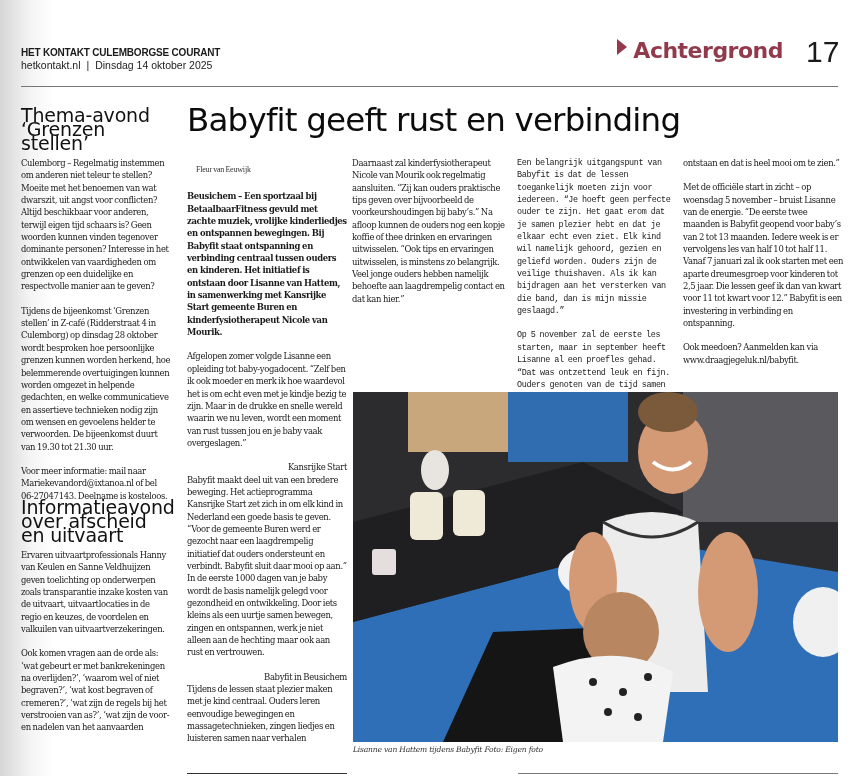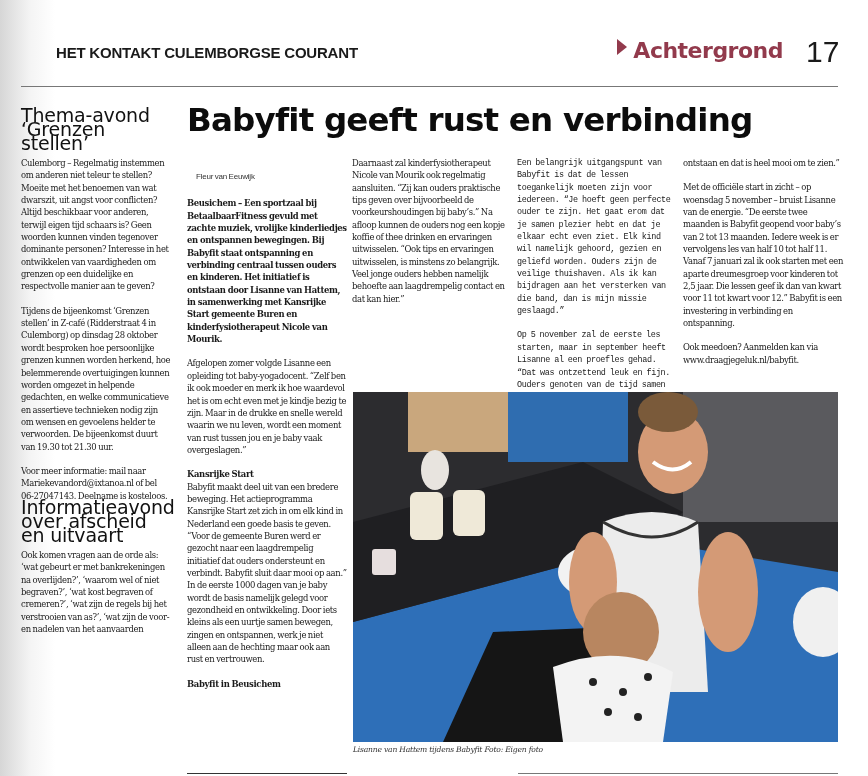--- a/index.html
+++ b/index.html
@@ -4,21 +4,21 @@
 <style>
   * { box-sizing: border-box; margin: 0; padding: 0; }
   html, body { width: 868px; height: 776px; overflow: hidden; background: #fff; }
   body {
     position: relative;
     font-family: "DejaVu Serif", serif;
     color: #1a1a1a;
     background: linear-gradient(to right, #d6d6d6 0px, #f4f4f4 30px, #ffffff 55px, #ffffff 100%);
   }
   .masthead { position: absolute; left: 21px; top: 47px; font-family: "Liberation Sans", sans-serif; }
-  .masthead .paper { font-size: 15px; font-weight: bold; letter-spacing: -0.2px; color: #1a1a1a; line-height: 12px; margin-left: 35px; }
+  .masthead .paper { font-size: 10px; font-weight: bold; letter-spacing: -0.2px; color: #1a1a1a; line-height: 12px; }
   .masthead .sub { font-size: 10.5px; color: #222; line-height: 13px; }
   .section {
     position: absolute; right: 85px; top: 33px;
     font-family: "DejaVu Sans", sans-serif; font-weight: bold;
     font-size: 22px; color: #923a4c; letter-spacing: -0.5px; line-height: 36px;
   }
   .section .tri {
     display: inline-block; width: 0; height: 0;
     border-top: 8px solid transparent; border-bottom: 8px solid transparent;
     border-left: 10px solid #923a4c; margin-right: 6px; vertical-align: 3px;
@@ -34,28 +34,28 @@
   .side h2 {
     font-family: "DejaVu Sans", sans-serif; font-weight: normal;
     font-size: 19px; line-height: 14px; color: #111; margin-bottom: 7px; letter-spacing: -0.2px;
   }
   .side p { font-size: 8.45px; line-height: 12.35px; letter-spacing: -0.35px; margin-bottom: 12px; color: #1a1a1a; word-spacing: -0.5px; }
   .side1 { top: 108px; }
   .side2 { top: 500px; }
 
   .headline {
     position: absolute; left: 187px; top: 100px;
-    font-family: "DejaVu Sans", sans-serif; font-weight: bold;
+    font-family: "DejaVu Sans", sans-serif; font-weight: normal;
     font-size: 32.5px; letter-spacing: -0.8px; color: #0c0c0c; line-height: 40px;
   }
   .col { position: absolute; width: 160px; font-size: 8.45px; line-height: 12.35px; letter-spacing: -0.35px; word-spacing: -0.5px; color: #1a1a1a; }
   .col p { margin-bottom: 12px; }
   .col .lead { font-weight: bold; margin-top: 12px; }
-  .col .sub-h { font-weight: bold; margin-bottom: 0; }
-  .byline { font-family: Liberation Sans, sans-serif; font-size: 8px; color: #333; margin: 15px 0 14px 9px; letter-spacing: -0.2px; }
+  .col .sub-h { font-weight: normal; margin-bottom: 0; text-align: right; }
+  .byline { font-family: Liberation Serif, serif; font-size: 8px; color: #333; margin: 8px 0 14px 9px; letter-spacing: -0.2px; }
   .c1 { left: 187px; top: 156px; }
   .c2 { left: 352px; top: 157px; }
   .c3 { left: 517px; top: 157px; font-family: Liberation Mono, monospace; }
   .c4 { left: 683px; top: 157px; }
 
   .photo {
     position: absolute; left: 353px; top: 392px; width: 485px; height: 350px; overflow: hidden;
     background: #2b2b2d;
   }
   .caption {
@@ -63,48 +63,55 @@
     font-family: "DejaVu Serif", serif; font-style: italic; font-size: 7.6px; color: #333; letter-spacing: -0.2px;
   }
   .rule-bot1 { position: absolute; left: 187px; top: 773px; width: 160px; height: 1px; background: #333; }
   .rule-bot2 { position: absolute; left: 518px; top: 773px; width: 320px; height: 1px; background: #777; }
 </style>
 </head>
 <body>
 
 <div class="masthead">
   <div class="paper">HET KONTAKT CULEMBORGSE COURANT</div>
+  <div class="sub">
+    <span>hetkontakt.nl</span>
+    <span style="margin:0 3px;">|</span>
+    <span>Dinsdag 14 oktober 2025</span>
+  </div>
 </div>
 
 <div class="section">
   <span class="tri"></span><span>Achtergrond</span>
 </div>
 <div class="pagenum">17</div>
 <div class="rule-top"></div>
 
 <div class="side side1">
   <h2>Thema-avond ‘Grenzen stellen’</h2>
   <p>Culemborg – Regelmatig instemmen om anderen niet teleur te stellen? Moeite met het benoemen van wat dwarszit, uit angst voor conflicten? Altijd beschikbaar voor anderen, terwijl eigen tijd schaars is? Geen woorden kunnen vinden tegenover dominante personen? Interesse in het ontwikkelen van vaardigheden om grenzen op een duidelijke en respectvolle manier aan te geven?</p>
   <p>Tijdens de bijeenkomst ‘Grenzen stellen’ in Z-café (Ridderstraat 4 in Culemborg) op dinsdag 28 oktober wordt besproken hoe persoonlijke grenzen kunnen worden herkend, hoe belemmerende overtuigingen kunnen worden omgezet in helpende gedachten, en welke communicatieve en assertieve technieken nodig zijn om wensen en gevoelens helder te verwoorden. De bijeenkomst duurt van 19.30 tot 21.30 uur.</p>
   <p>Voor meer informatie: mail naar Mariekevandord@ixtanoa.nl of bel 06-27047143. Deelname is kosteloos.</p>
 </div>
 <div class="side side2">
   <h2>Informatieavond over afscheid en uitvaart</h2>
+  <p>Ervaren uitvaartprofessionals Hanny van Keulen en Sanne Veldhuijzen geven toelichting op onderwerpen zoals transparantie inzake kosten van de uitvaart, uitvaartlocaties in de regio en keuzes, de voordelen en valkuilen van uitvaartverzekeringen.</p>
   <p>Ook komen vragen aan de orde als: ‘wat gebeurt er met bankrekeningen na overlijden?’, ‘waarom wel of niet begraven?’, ‘wat kost begraven of cremeren?’, ‘wat zijn de regels bij het verstrooien van as?’, ‘wat zijn de voor- en nadelen van het aanvaarden</p>
 </div>
 
 <h1 class="headline">Babyfit geeft rust en verbinding</h1>
 
 <div class="col c1">
   <div class="byline">Fleur van Eeuwijk</div>
   <p class="lead">Beusichem – Een sportzaal bij BetaalbaarFitness gevuld met zachte muziek, vrolijke kinderliedjes en ontspannen bewegingen. Bij Babyfit staat ontspanning en verbinding centraal tussen ouders en kinderen. Het initiatief is ontstaan door Lisanne van Hattem, in samenwerking met Kansrijke Start gemeente Buren en kinderfysiotherapeut Nicole van Mourik.</p>
   <p>Afgelopen zomer volgde Lisanne een opleiding tot baby-yogadocent. “Zelf ben ik ook moeder en merk ik hoe waardevol het is om echt even met je kindje bezig te zijn. Maar in de drukke en snelle wereld waarin we nu leven, wordt een moment van rust tussen jou en je baby vaak overgeslagen.”</p>
   <p class="sub-h">Kansrijke Start</p>
   <p>Babyfit maakt deel uit van een bredere beweging. Het actieprogramma Kansrijke Start zet zich in om elk kind in Nederland een goede basis te geven. “Voor de gemeente Buren werd er gezocht naar een laagdrempelig initiatief dat ouders ondersteunt en verbindt. Babyfit sluit daar mooi op aan.” In de eerste 1000 dagen van je baby wordt de basis namelijk gelegd voor gezondheid en ontwikkeling. Door iets kleins als een uurtje samen bewegen, zingen en ontspannen, werk je niet alleen aan de hechting maar ook aan rust en vertrouwen.</p>
   <p class="sub-h">Babyfit in Beusichem</p>
+  <p>Tijdens de lessen staat plezier maken met je kind centraal. Ouders leren eenvoudige bewegingen en massagetechnieken, zingen liedjes en luisteren samen naar verhalen</p>
 </div>
 
 <div class="col c2">
   <p>Daarnaast zal kinderfysiotherapeut Nicole van Mourik ook regelmatig aansluiten. “Zij kan ouders praktische tips geven over bijvoorbeeld de voorkeurshoudingen bij baby’s.” Na afloop kunnen de ouders nog een kopje koffie of thee drinken en ervaringen uitwisselen. “Ook tips en ervaringen uitwisselen, is minstens zo belangrijk. Veel jonge ouders hebben namelijk behoefte aan laagdrempelig contact en dat kan hier.”</p>
 </div>
 
 <div class="col c3">
   <p>Een belangrijk uitgangspunt van Babyfit is dat de lessen toegankelijk moeten zijn voor iedereen. “Je hoeft geen perfecte ouder te zijn. Het gaat erom dat je samen plezier hebt en dat je elkaar echt even ziet. Elk kind wil namelijk gehoord, gezien en geliefd worden. Ouders zijn de veilige thuishaven. Als ik kan bijdragen aan het versterken van die band, dan is mijn missie geslaagd.”</p>
   <p>Op 5 november zal de eerste les starten, maar in september heeft Lisanne al een proefles gehad. “Dat was ontzettend leuk en fijn. Ouders genoten van de tijd samen en je zag dat zelfs de baby’s contact met elkaar zochten. Je zag de verbinding</p>
 </div>

